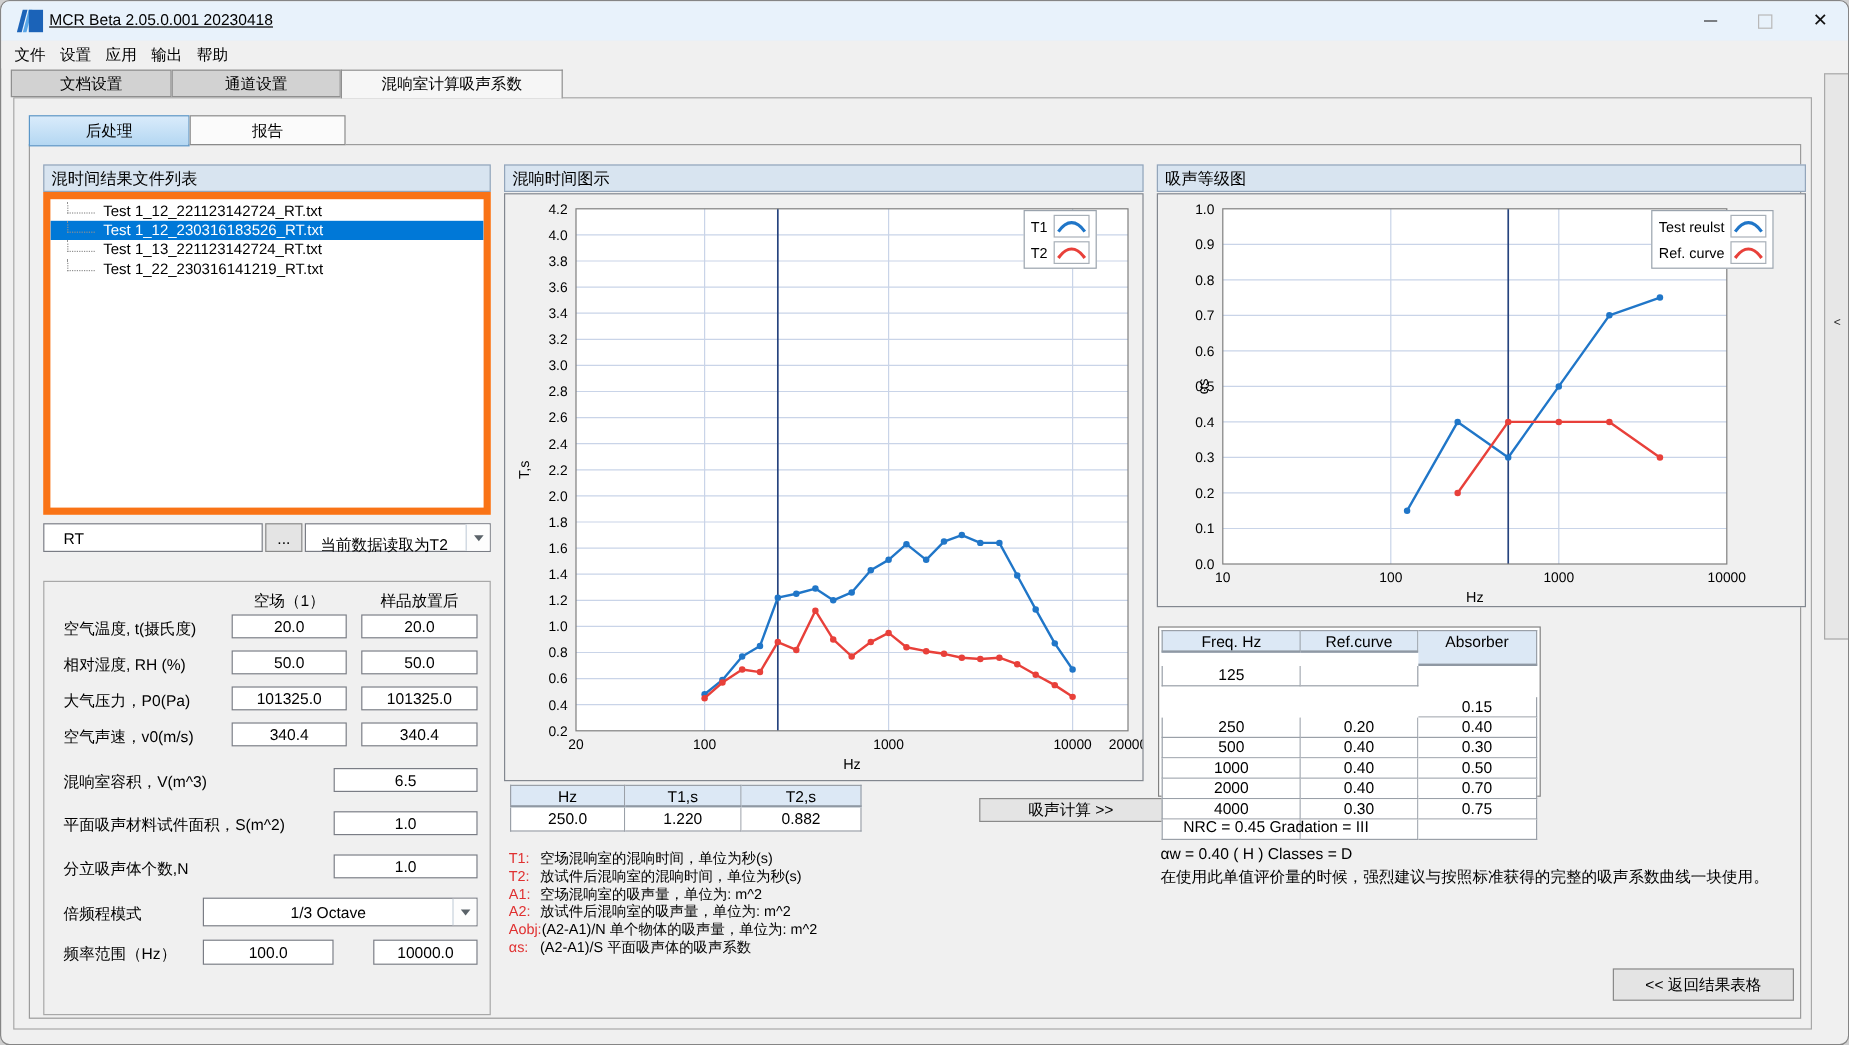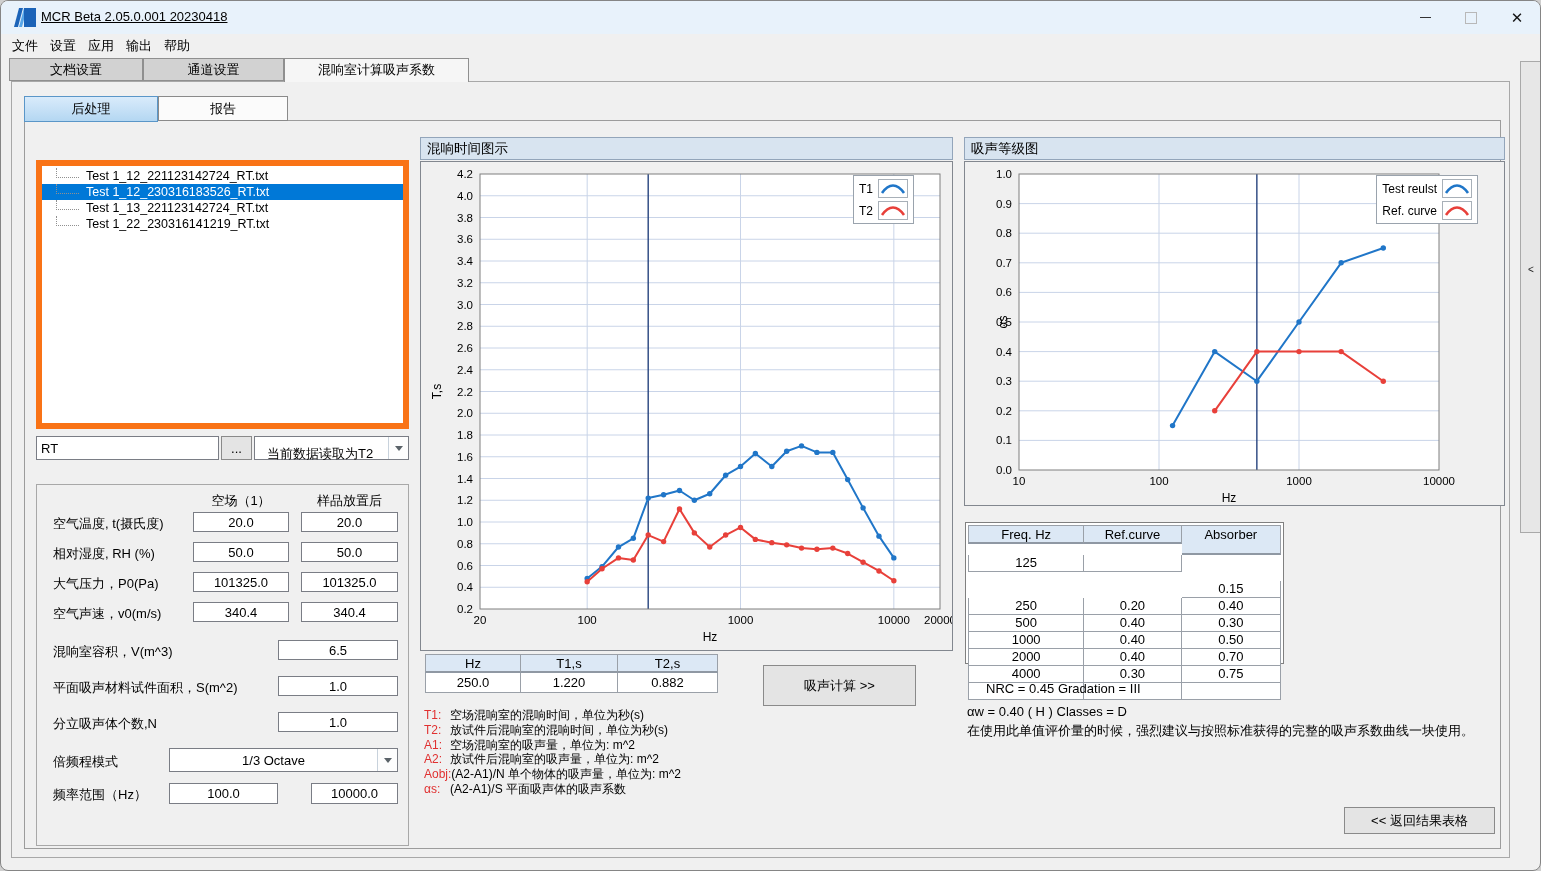--- a/index.html
+++ b/index.html
@@ -31,21 +31,21 @@
   
   .hdr{background:#d8e4f0;border:1px solid #93a5ba;font-size:13.5px;line-height:21px;padding-left:6px;height:23px;}
   
   .listbox{background:#fff;border:6px solid #f97316;padding-top:2px;overflow:hidden;}
   .fitem{position:relative;height:16px;line-height:16px;font-size:12.5px;white-space:nowrap;padding-left:14px;}
   .fitem .tree{display:inline-block;width:22px;height:9px;margin-right:7px;
     border-left:1px dotted #909090;border-bottom:1px dotted #909090;vertical-align:top;margin-top:0px;}
   .fitem.selected{background:#0078d7;color:#fff;}
   
   .ibox{background:#fff;border:1px solid #7a7d85;font-size:13px;text-align:center;font-family:inherit;padding:0;}
-  .ibox.left{text-align:left;padding-left:4px;}
+  .ibox.left{text-align:left;padding-left:16px;}
   .btn{background:#e4e4e4;border:1px solid #8a8a8a;font-size:13px;text-align:center;
     display:flex;align-items:center;justify-content:center;font-family:inherit;}
   .combo{background:#fff;border:1px solid #7a7d85;font-size:13px;display:flex;align-items:center;}
   .combo .txt{flex:1;text-align:center;}
   .combo .txt.lpad{text-align:left;padding-left:12px;margin-top:12px;}
   .combo .arrowbox{width:19px;align-self:stretch;border-left:1px solid #c8d2dc;display:flex;align-items:center;justify-content:center;background:#fdfdfd;}
   .chev{width:0;height:0;border-left:4px solid transparent;border-right:4px solid transparent;border-top:5px solid #5a6268;}
   .lbl{font-size:13px;white-space:nowrap;}
   .colhdr{font-size:13px;text-align:center;}
   
@@ -105,20 +105,21 @@
     <span class="menu-item" style="left:122px;">输出</span>
     <span class="menu-item" style="left:160px;">帮助</span>
   </div>
 
   <div class="abs content-box"></div>
   <div class="abs page-box"></div>
 
   <div class="abs subtab selected" style="left:23px;width:134px;">后处理</div>
   <div class="abs subtab" style="left:157px;width:130px;">报告</div>
 
+  <div class="abs hdr" style="left:35px;top:136px;width:373px;">混时间结果文件列表</div>
   <div class="abs listbox" style="left:35px;top:159px;width:373px;height:269px;">
     <div class="fitem"><span class="tree"></span><span>Test 1_12_221123142724_RT.txt</span></div>
     <div class="fitem selected"><span class="tree"></span><span>Test 1_12_230316183526_RT.txt</span></div>
     <div class="fitem"><span class="tree"></span><span>Test 1_13_221123142724_RT.txt</span></div>
     <div class="fitem"><span class="tree"></span><span>Test 1_22_230316141219_RT.txt</span></div>
   </div>
 
   <input class="abs ibox left" style="left: 35px; top: 435px; width: 183px; height: 24px;" value="RT">
   <button class="abs btn" style="left:220px;top:435px;width:31px;height:24px;">...</button>
   <div class="abs combo" style="left:253px;top:435px;width:155px;height:24px;">
@@ -297,21 +298,21 @@
       <div class="tcell" style="width:97px;height:19px;line-height:17px;">T1,s</div>
       <div class="tcell" style="width:100px;height:19px;line-height:17px;">T2,s</div>
     </div>
     <div class="trow">
       <div class="tcell" style="width:96px;height:20px;line-height:19px;">250.0</div>
       <div class="tcell" style="width:97px;height:20px;line-height:19px;">1.220</div>
       <div class="tcell" style="width:100px;height:20px;line-height:19px;">0.882</div>
     </div>
   </div>
 
-  <button class="abs btn" style="left:762px;top:664px;width:153px;height:41px;">吸声计算 &gt;&gt;</button>
+  <button class="abs btn" style="left:815px;top:664px;width:153px;height:20px;">吸声计算 &gt;&gt;</button>
 
   <div class="abs" style="left:423px;top:707px;">
     <div class="annline"><span class="al">T1:</span><span>空场混响室的混响时间，单位为秒(s)</span></div>
     <div class="annline"><span class="al">T2:</span><span>放试件后混响室的混响时间，单位为秒(s)</span></div>
     <div class="annline"><span class="al">A1:</span><span>空场混响室的吸声量，单位为: m^2</span></div>
     <div class="annline"><span class="al">A2:</span><span>放试件后混响室的吸声量，单位为: m^2</span></div>
     <div class="annline"><span class="al">Aobj:</span><span>(A2-A1)/N 单个物体的吸声量，单位为: m^2</span></div>
     <div class="annline"><span class="al">αs:</span><span>(A2-A1)/S  平面吸声体的吸声系数</span></div>
   </div>
 

